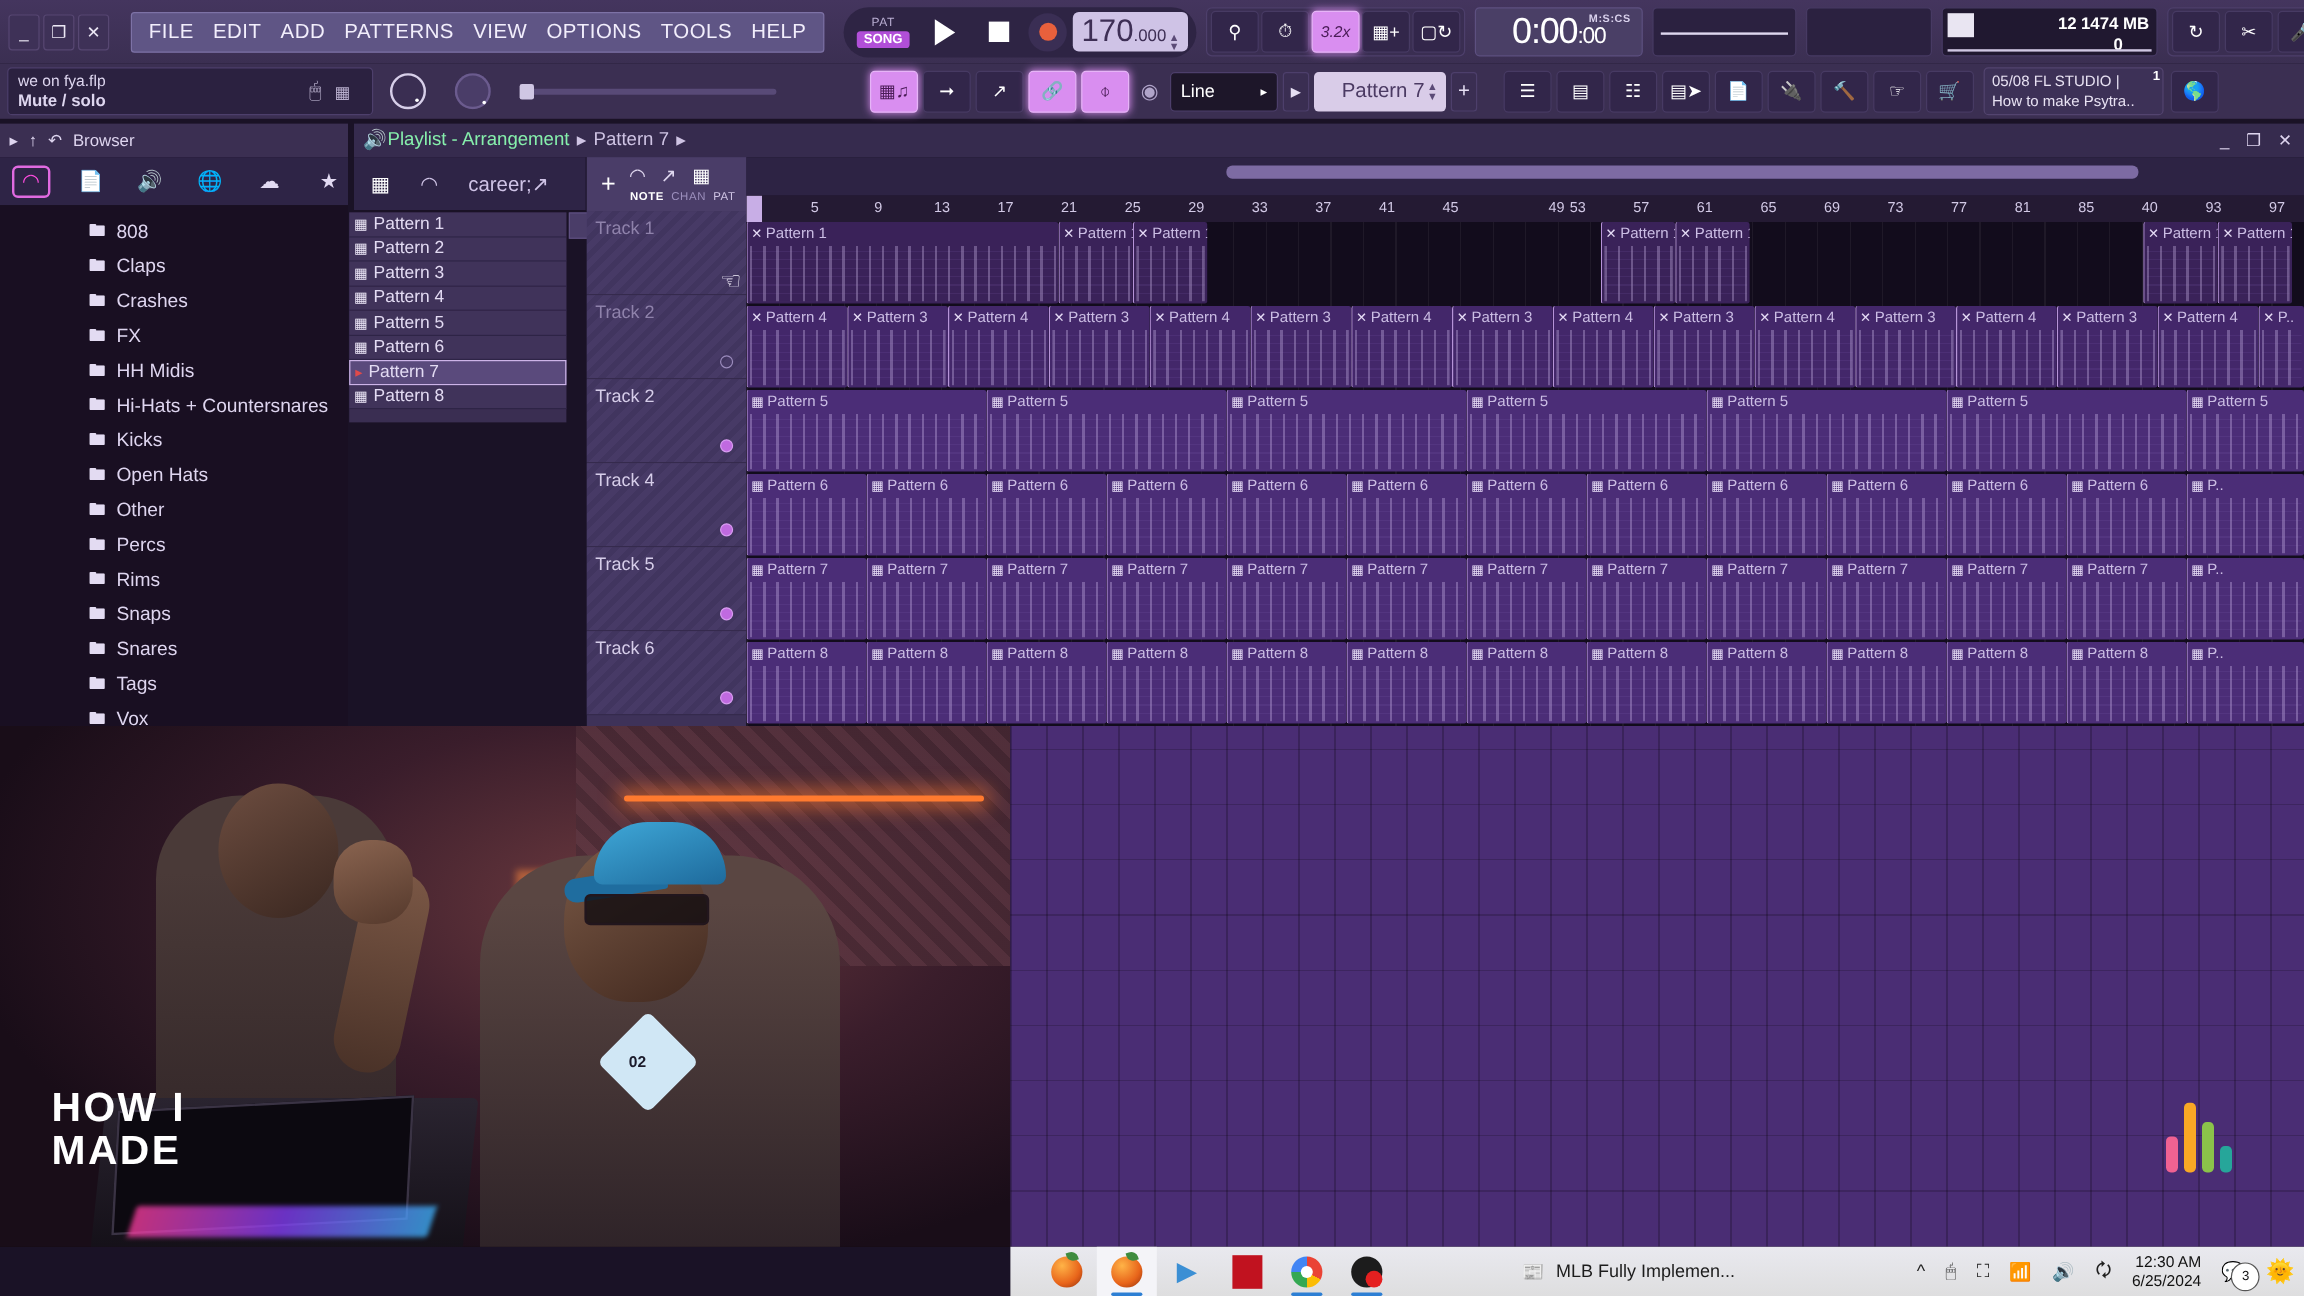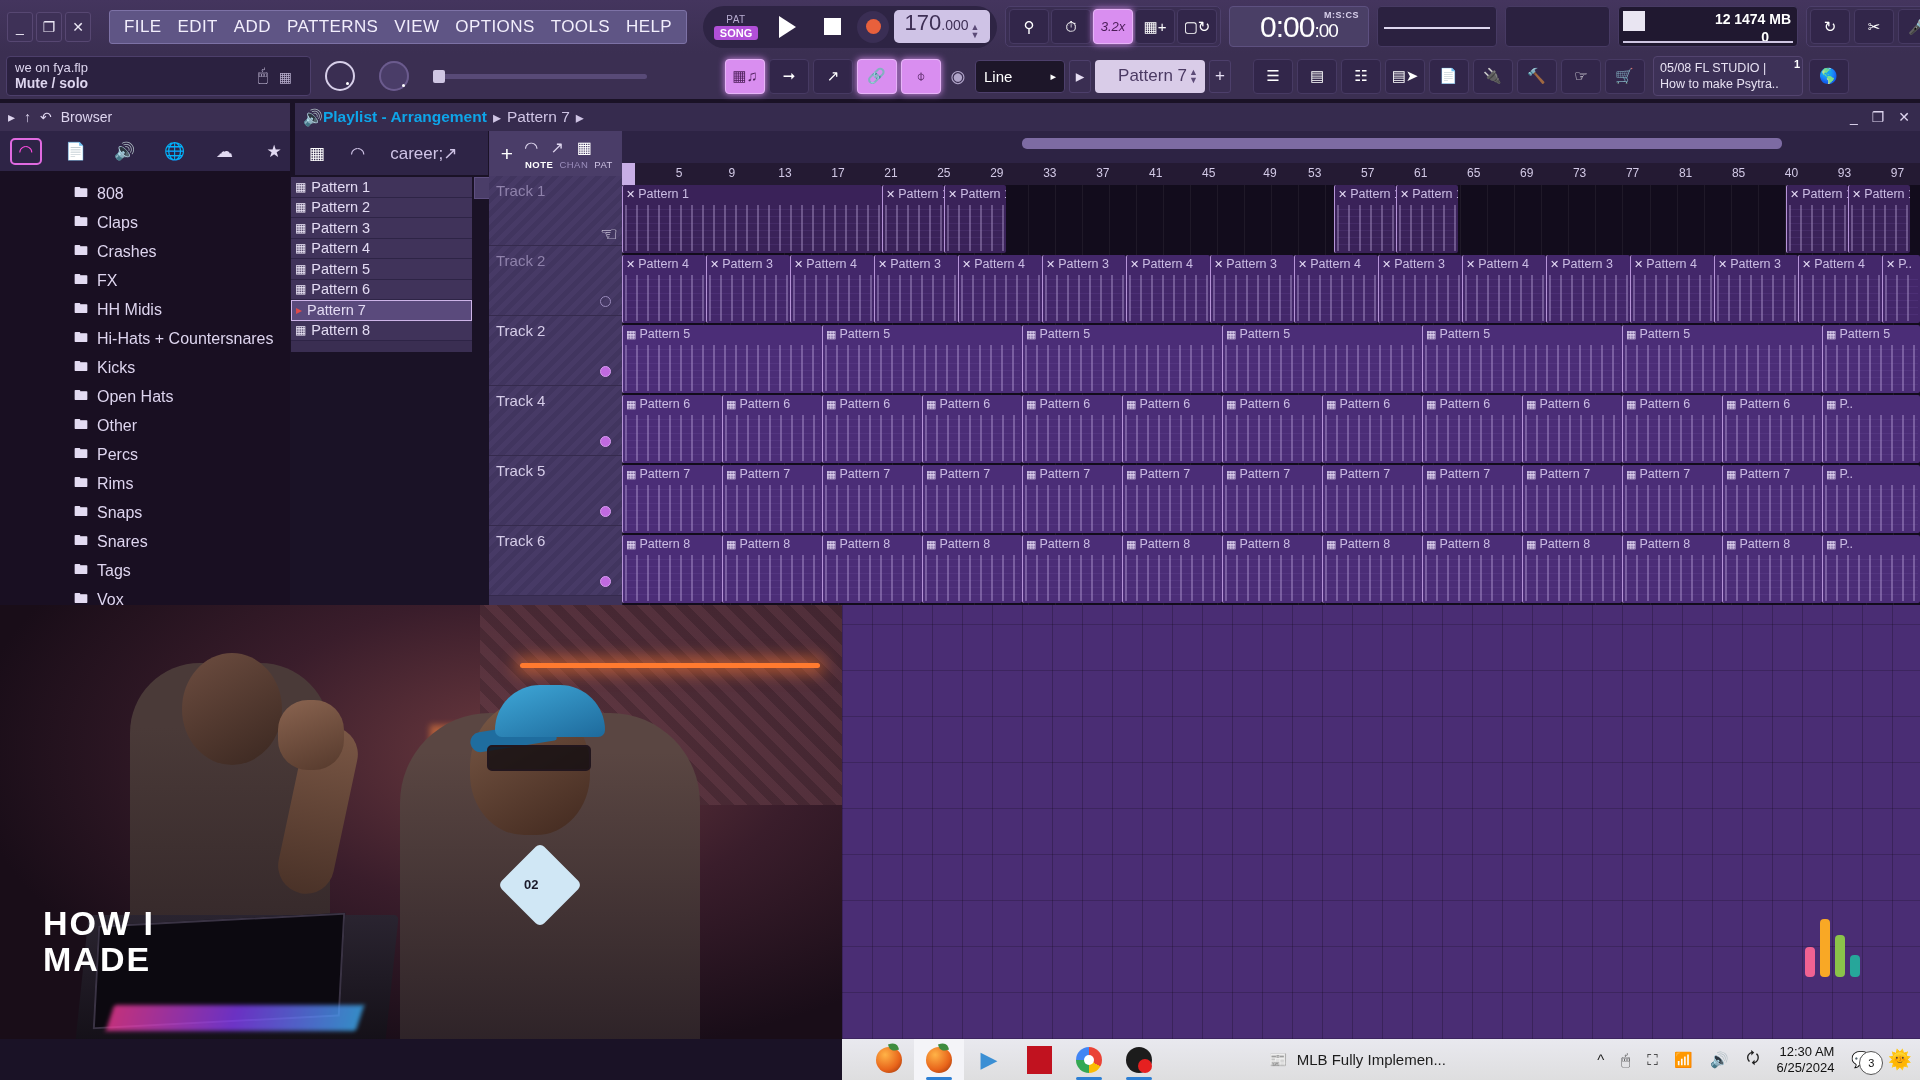--- a/index.html
+++ b/index.html
@@ -33,21 +33,21 @@
   .patsong .p { font-size:10px; color:#b9aed2; letter-spacing:.5px; line-height:11px; }
   .patsong .s { font-size:11px; font-weight:bold; color:#fff; background:#b14fd8; border-radius:3px;
                 padding:1px 6px; line-height:12px; margin-top:1px; }
   .playbtn { width:40px; height:36px; display:flex; align-items:center; justify-content:center; }
   .tri { width:0;height:0;border-left:17px solid #fff;border-top:11px solid transparent;border-bottom:11px solid transparent; }
   .sq { width:17px; height:17px; background:#fff; }
   .recdot { width:32px;height:32px;border-radius:50%;background:#3a2e54;display:flex;align-items:center;justify-content:center; }
   .recdot i { width:15px;height:15px;border-radius:50%;background:#e8603c; display:block; }
   .tempo { background:#cfc3e6; border-radius:5px; height:33px; min-width:96px; display:flex; align-items:baseline;
            justify-content:center; padding:0 7px; color:#3e2f55; }
-  .tempo .big { font-size:22px; } .tempo .small { font-size:14px; }
+  .tempo .big { font-size:26px; } .tempo .small { font-size:14px; }
   .spin { font-size:9px; margin-left:2px; color:#5b4a77; line-height:8px; }
 
   .timepanel { background:#4a3f66; border:1px solid #5d5080; border-radius:4px; height:41px; width:140px;
                display:flex; align-items:center; justify-content:center; position:relative; }
   .timepanel .mscs { position:absolute; right:9px; top:3px; font-size:9px; color:#d9d1ec; font-weight:bold; letter-spacing:.5px;}
   .timepanel .clk { font-size:30px; color:#fff; letter-spacing:-1px; }
   .timepanel .clk small { font-size:19px; }
 
   .blackpanel { background:#2b2140; border:1px solid #473a63; border-radius:4px; height:41px; }
   .hlinebox { width:120px; position:relative; }
@@ -78,21 +78,21 @@
             justify-content:flex-end; padding:0 7px; color:#4b3a63; font-size:17px; }
   .plusbtn { width:22px; height:33px; background:#3a2e52; border:1px solid #4d3f6b; border-radius:3px; color:#e6dff3;
              display:flex; align-items:center; justify-content:center; font-size:17px; }
   .datebox { width:150px; height:40px; background:#3d3157; border:1px solid #53446f; border-radius:4px;
              color:#e8e2f3; font-size:12.5px; padding:3px 6px; position:relative; line-height:16px; }
   .datebox .badge{position:absolute;right:2px;top:-1px;font-size:11px;font-weight:bold;color:#fff;}
 
   
   .plbar { position:absolute; left:295px; top:103px; width:1625px; height:28px; background:#362b4e;
            display:flex; align-items:center; }
-  .plbar .title { color:#0ea5e9; font-size:15.5px; font-weight:bold; display:flex; align-items:center; gap:7px; }
+  .plbar .title { color:#86efac; font-size:15.5px; font-weight:normal; display:flex; align-items:center; gap:7px; }
   .plbar .sub { color:#cfc4e4; font-weight:normal; }
   .wctrls { margin-left:auto; display:flex; gap:14px; padding-right:10px; color:#ded5ef; font-size:14px; }
 
   
   .browser-head { position:absolute; left:0; top:103px; width:290px; height:28px; background:#3b2f52;
                   display:flex; align-items:center; gap:9px; padding-left:8px; color:#ded5ef; font-size:14px; }
   .browser-tabs { position:absolute; left:0; top:131px; width:290px; height:40px; background:#2e2446;
                   display:flex; align-items:center; gap:18px; padding-left:10px; }
   .btab { width:32px; height:27px; display:flex; align-items:center; justify-content:center; color:#e2daf2; font-size:17px; }
   .btab.sel { border:2px solid #e06ae0; border-radius:5px; color:#ff4ce0; }
@@ -538,21 +538,21 @@
       <span class="rtick" style="left: 109.959px;">9</span>
       <span class="rtick" style="left: 162.939px;">13</span>
       <span class="rtick" style="left: 215.918px;">17</span>
       <span class="rtick" style="left: 268.898px;">21</span>
       <span class="rtick" style="left: 321.878px;">25</span>
       <span class="rtick" style="left: 374.857px;">29</span>
       <span class="rtick" style="left: 427.837px;">33</span>
       <span class="rtick" style="left: 480.816px;">37</span>
       <span class="rtick" style="left: 533.796px;">41</span>
       <span class="rtick" style="left: 586.776px;">45</span>
-      <span class="rtick" style="left: 648px;">49</span>
+      <span class="rtick" style="left: 675px;">49</span>
       <span class="rtick" style="left: 692.735px;">53</span>
       <span class="rtick" style="left: 745.714px;">57</span>
       <span class="rtick" style="left: 798.694px;">61</span>
       <span class="rtick" style="left: 851.673px;">65</span>
       <span class="rtick" style="left: 904.653px;">69</span>
       <span class="rtick" style="left: 957.633px;">73</span>
       <span class="rtick" style="left: 1010.61px;">77</span>
       <span class="rtick" style="left: 1063.59px;">81</span>
       <span class="rtick" style="left: 1116.57px;">85</span>
       <span class="rtick" style="left: 1169.55px;">40</span>

